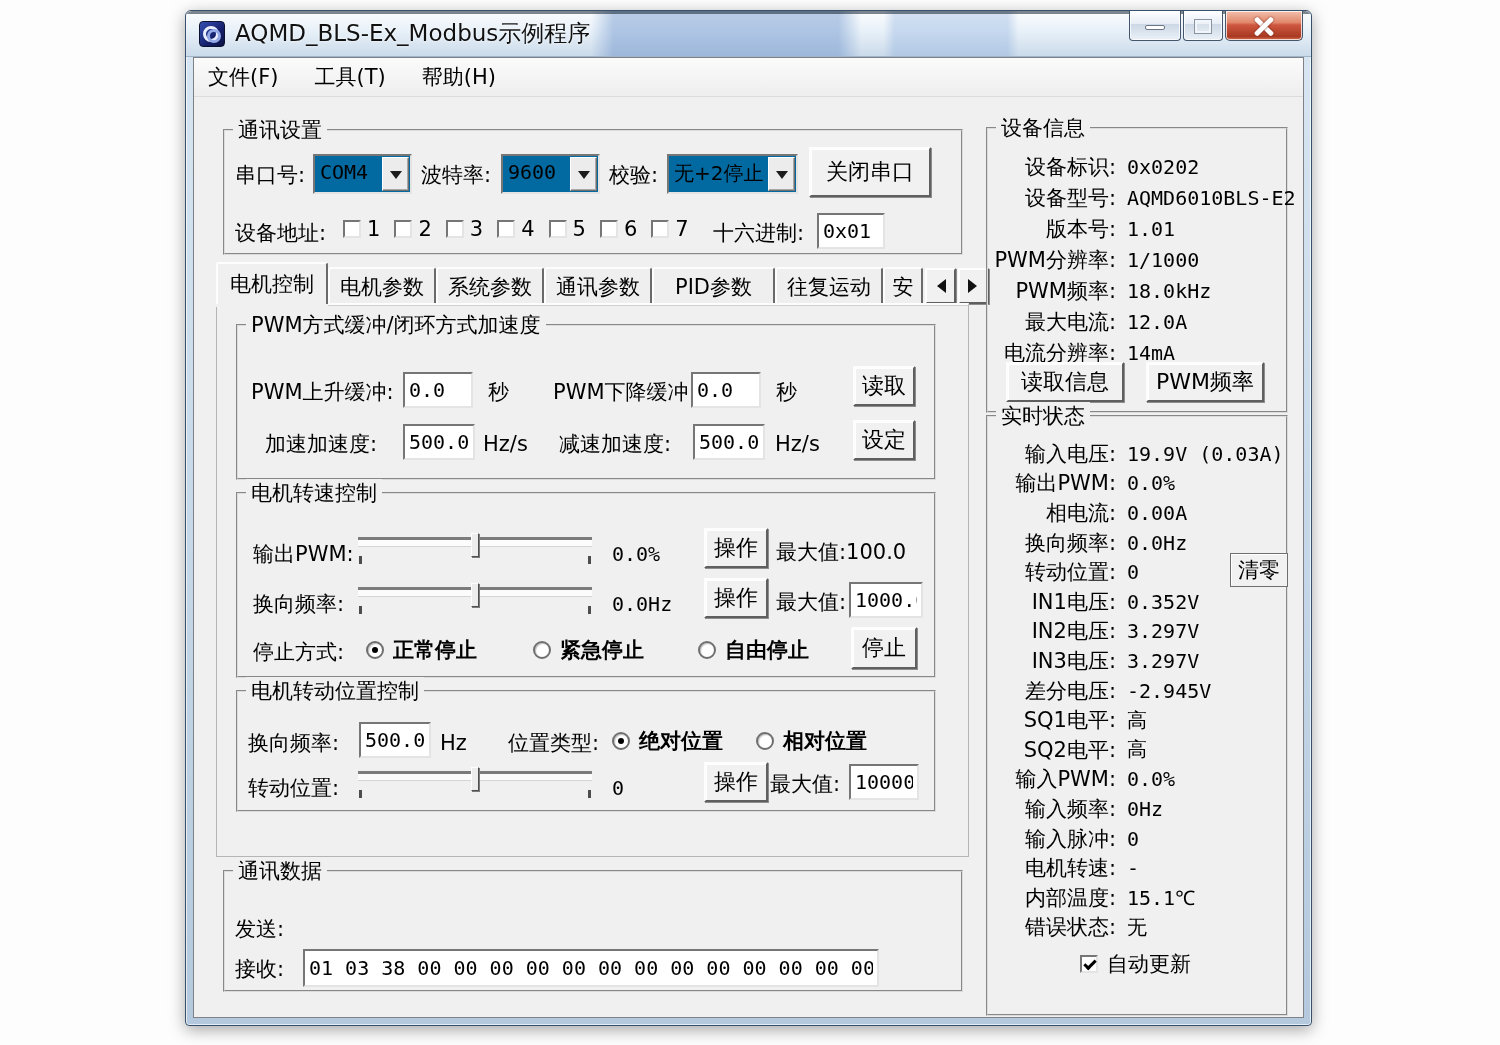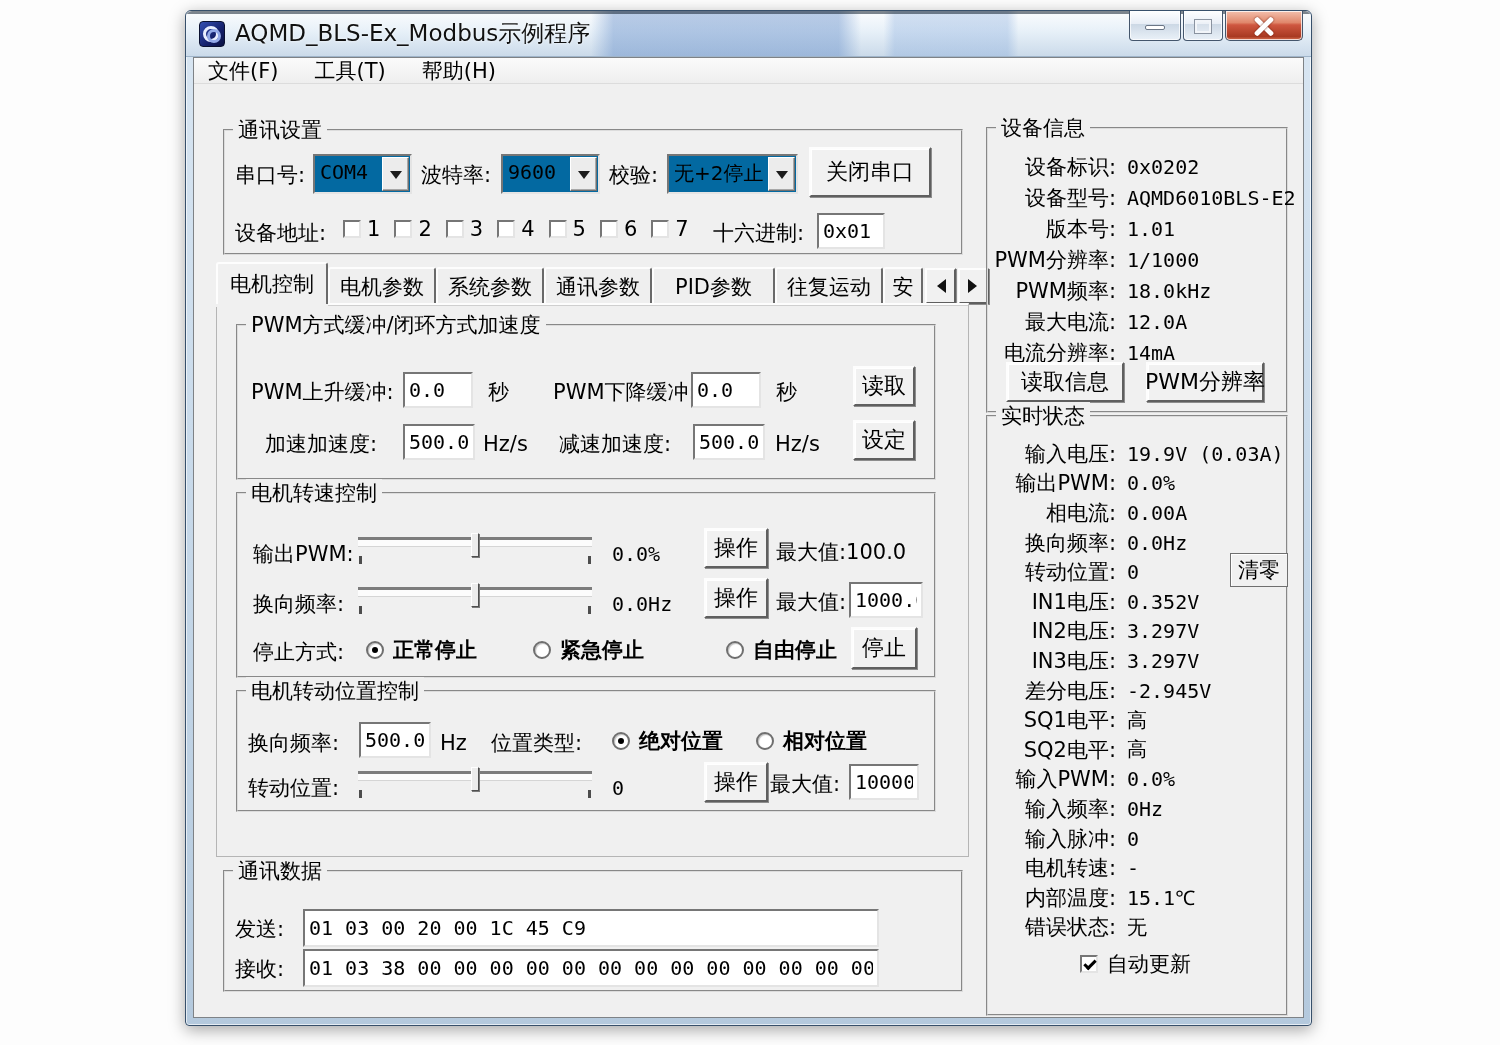--- a/index.html
+++ b/index.html
@@ -44,21 +44,21 @@
   .g-max{position:absolute;left:50%;top:9px;width:16px;height:13px;margin-left:-8px;
     border:2px solid #f2f5f9;box-shadow:0 0 0 1px #8a93a0;background:rgba(255,255,255,.2);}
   .g-close-a,.g-close-b{position:absolute;left:50%;top:50%;width:24px;height:5px;margin:-2px 0 0 -12px;
     background:#fff;border-radius:2px;box-shadow:0 0 2px #701d0c;}
   .g-close-a{transform:rotate(45deg);}
   .g-close-b{transform:rotate(-45deg);}
 
   
   .client{position:absolute;left:7px;right:7px;top:46px;bottom:7px;background:var(--client_bg);
     border:1px solid #7e8286;}
-  .menubar{position:absolute;left:0;right:0;top:0;height:26px;display:flex;align-items:center;gap:36px;
+  .menubar{position:absolute;left:0;right:0;top:0;height:39px;display:flex;align-items:center;gap:36px;
     padding-left:14px;background:linear-gradient(180deg,#fbfbfb,#eeeeee);border-bottom:1px solid #dcdcdc;font-size:21px;}
   .menu-item{white-space:nowrap;cursor:default;}
   .content{position:absolute;left:0;right:0;top:41px;bottom:0;}
 
   
   .grp{position:absolute;border:2px groove #dcdcdc;}
   .legend{position:absolute;top:-15px;left:8px;background:var(--client_bg);padding:0 5px;font-size:21px;white-space:nowrap;}
   .lbl{position:absolute;font-size:21px;white-space:nowrap;line-height:24px;}
   .val{position:absolute;font:20px "DejaVu Sans Mono",monospace;white-space:nowrap;line-height:24px;}
   .in{position:absolute;background:#fff;border:2px solid;border-color:#767676 #e4e4e4 #e4e4e4 #767676;
@@ -254,33 +254,33 @@
 
           <span class="lbl" style="left:15px;top:146px;">停止方式:</span>
           <div class="opt" style="left:128px;top:142px;">
             <span class="radio sel"></span>
             <span>正常停止</span>
           </div>
           <div class="opt" style="left:295px;top:142px;">
             <span class="radio"></span>
             <span>紧急停止</span>
           </div>
-          <div class="opt" style="left:488px;top:142px;">
+          <div class="opt" style="left:460px;top:142px;">
             <span class="radio"></span>
             <span>自由停止</span>
           </div>
           <div class="btn" style="left:613px;top:133px;width:66px;height:42px;">停止</div>
         </div>
 
         <div class="grp" style="left:42px;top:591px;width:700px;height:122px;">
           <span class="legend">电机转动位置控制</span>
           <span class="lbl" style="left:10px;top:39px;">换向频率:</span>
           <input class="in" style="left: 121px; top: 30px; width: 72px; height: 36px;" value="500.0">
           <span class="lbl" style="left:202px;top:39px;">Hz</span>
-          <span class="lbl" style="left:253px;top:39px;">位置类型:</span>
+          <span class="lbl" style="left:270px;top:39px;">位置类型:</span>
           <div class="opt" style="left:374px;top:35px;">
             <span class="radio sel"></span>
             <span>绝对位置</span>
           </div>
           <div class="opt" style="left:518px;top:35px;">
             <span class="radio"></span>
             <span>相对位置</span>
           </div>
 
           <span class="lbl" style="left:10px;top:84px;">转动位置:</span>
@@ -292,21 +292,20 @@
           </div>
           <span class="val" style="left:374px;top:84px;">0</span>
           <div class="btn" style="left:466px;top:70px;width:64px;height:40px;">操作</div>
           <span class="lbl" style="left:532px;top:80px;">最大值:</span>
           <input class="in" style="left: 611px; top: 72px; width: 70px; height: 36px;" value="10000">
         </div>
 
         <div class="grp" style="left:29px;top:771px;width:740px;height:122px;">
           <span class="legend">通讯数据</span>
           <span class="lbl" style="left:10px;top:45px;">发送:</span>
-          <input class="in" style="left: 78px; top: 37px; width: 576px; height: 38px;" value="01 03 00 20 00 1C 45 C9">
           <span class="lbl" style="left:10px;top:85px;">接收:</span>
           <input class="in" style="left: 78px; top: 77px; width: 576px; height: 38px;" value="01 03 38 00 00 00 00 00 00 00 00 00 00 00 00 00 00">
         </div>
 
         <div class="grp grp-dev" style="left:792px;top:28px;width:302px;height:286px;">
           <span class="legend">设备信息</span>
           <div class="kv-rows">
             <div class="kv">
                 <span class="k">设备标识:</span>
                 <span class="v">0x0202</span>
@@ -330,21 +329,21 @@
             <div class="kv">
                 <span class="k">最大电流:</span>
                 <span class="v">12.0A</span>
               </div>
             <div class="kv">
                 <span class="k">电流分辨率:</span>
                 <span class="v">14mA</span>
               </div>
           </div>
           <div class="btn" style="left:18px;top:233px;width:118px;height:40px;">读取信息</div>
-          <div class="btn" style="left:158px;top:233px;width:118px;height:40px;">PWM分辨率</div>
+          <div class="btn" style="left:158px;top:233px;width:118px;height:40px;">PWM频率</div>
         </div>
 
         <div class="grp grp-status" style="left:792px;top:316px;width:302px;height:601px;">
           <span class="legend">实时状态</span>
           <div class="kv-rows">
             <div class="kv">
                 <span class="k">输入电压:</span>
                 <span class="v">19.9V (0.03A)</span>
               </div>
             <div class="kv">

